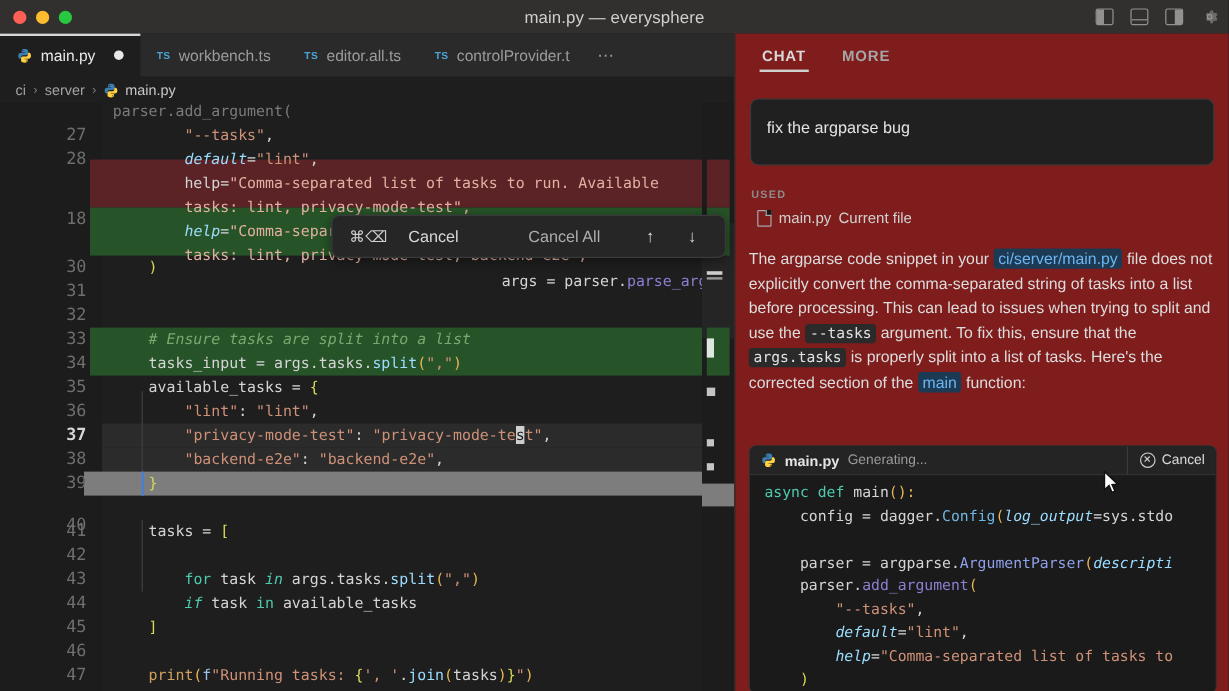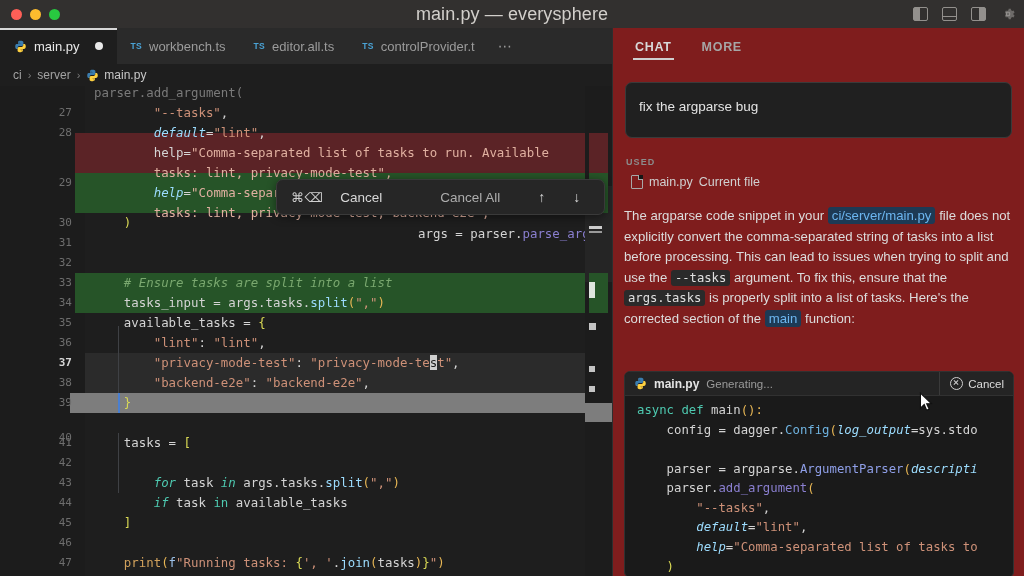--- a/index.html
+++ b/index.html
@@ -7,21 +7,21 @@
        font-family:"Liberation Sans",sans-serif;color:#cccccc;
        -webkit-font-smoothing:antialiased;}
   #app{position:relative;width:1024px;height:576px;background:#1e1e1e;overflow:hidden;}
 
   
   .titlebar{position:absolute;left:0;top:0;width:1024px;height:28px;background:#32302f;
             display:flex;align-items:center;}
   .traffic{display:flex;gap:8px;padding-left:11px;align-items:center;}
   .tl{width:11px;height:11px;border-radius:50%;}
   .tl.r{background:#ff5f57;} .tl.y{background:#febc2e;} .tl.g{background:#28c840;}
-  .tl-title{position:absolute;left:0;right:0;text-align:center;font-size:18px;color:#d2cfcb;
+  .tl-title{position:absolute;left:0;right:0;text-align:center;font-size:14px;color:#d2cfcb;
             letter-spacing:.1px;pointer-events:none;}
   .tl-right{position:absolute;right:8px;top:0;height:28px;display:flex;align-items:center;gap:14px;}
   .ticon{width:15px;height:14px;position:relative;opacity:.72;}
   .ticon .bx{position:absolute;inset:0;border:1.4px solid #b9b6b2;border-radius:2px;}
   .ticon .fillL{position:absolute;left:1.4px;top:1.4px;bottom:1.4px;width:4.2px;background:#b9b6b2;}
   .ticon .fillR{position:absolute;right:1.4px;top:1.4px;bottom:1.4px;width:5.4px;background:#b9b6b2;}
   .ticon .divV{position:absolute;left:5.4px;top:1.4px;bottom:1.4px;width:1.4px;background:#b9b6b2;}
   .ticon .divH{position:absolute;left:1.4px;right:1.4px;bottom:3.6px;height:1.4px;background:#b9b6b2;}
   .gear{width:16px;height:16px;opacity:.78;}
 
@@ -42,21 +42,21 @@
               display:flex;align-items:center;padding-left:13px;gap:6px;font-size:12px;color:#a2a2a2;}
   .bc-sep{color:#7d7d7d;font-size:11px;}
   .bc-last{color:#c8c8c8;display:flex;align-items:center;gap:5px;}
 
   
   .editor{position:absolute;left:0;top:86px;width:612px;height:490px;background:#1e1e1e;overflow:hidden;}
   .gutter{position:absolute;left:0;top:0;width:85px;height:490px;background:#1c1c1c;}
 
   .row{position:absolute;left:0;right:0;height:20px;}
   .lnum{position:absolute;left:0;width:72px;text-align:right;
-        font-family:"DejaVu Sans Mono",monospace;font-size:11px;color:#6e6e6e;line-height:20px;}
+        font-family:"DejaVu Sans Mono",monospace;font-size:14px;color:#6e6e6e;line-height:20px;}
   .lnum.cur{color:#d6d6d6;font-weight:700;}
   .code{position:absolute;left:85px;right:0;font-family:"DejaVu Sans Mono",monospace;
         font-size:12.4px;line-height:20px;white-space:pre;color:#d4d4d4;padding-left:9px;}
 
   .band{position:absolute;left:85px;right:27px;}
   .band.del{background:#5b2326;}
   .band.add{background:#265428;}
   .band.cur{background:#2b2b2b;}
   .band.sel{background:#7d7d7d;}
   .gut-del{position:absolute;left:75px;width:10px;background:#5b2326;}
@@ -215,21 +215,21 @@
     <div class="indent" style="left:118px;top:240px;height:67px;"></div>
     <div class="indent" style="left:118px;top:347px;height:60px;"></div>
     <div class="curblock" style="left:118px;top:307px;height:20px;"></div>
 
     <div class="row" style="top:-3px;">
       <div class="code" style="color:#7a7a7a;">parser.add_argument(</div>
     </div>
 
     <div class="lnum" style="top:17px;">27</div>
     <div class="lnum" style="top:37px;">28</div>
-    <div class="lnum" style="top:87px;">29</div>
+    <div class="lnum" style="top:87px;">18</div>
     <div class="lnum" style="top:127px;">30</div>
     <div class="lnum" style="top:147px;">31</div>
     <div class="lnum" style="top:167px;">32</div>
     <div class="lnum" style="top:187px;">33</div>
     <div class="lnum" style="top:207px;">34</div>
     <div class="lnum" style="top:227px;">35</div>
     <div class="lnum" style="top:247px;">36</div>
     <div class="lnum cur" style="top:267px;">37</div>
     <div class="lnum" style="top:287px;">38</div>
     <div class="lnum" style="top:307px;">39</div>
@@ -252,21 +252,21 @@
     <div class="code" style="top:127px;"><span class="s-brk">    )</span></div>
     <div class="code" style="top:138px;text-align:right;"><span class="s-def">    args = parser.</span><span class="s-mth" style="color:#8a7fd0">parse_args</span><span class="s-par">()</span></div>
     <div class="code" style="top:187px;"><span class="s-cmt">    # Ensure tasks are split into a list</span></div>
     <div class="code" style="top:207px;"><span class="s-def">    tasks_input = args.tasks.</span><span class="s-fnc">split</span><span class="s-par">(</span><span class="s-str">","</span><span class="s-par">)</span></div>
     <div class="code" style="top:227px;"><span class="s-def">    available_tasks = </span><span class="s-brk">{</span></div>
     <div class="code" style="top:247px;"><span class="s-def">        </span><span class="s-str">"lint"</span><span class="s-def">: </span><span class="s-str">"lint"</span><span class="s-def">,</span></div>
     <div class="code" style="top:267px;"><span class="s-def">        </span><span class="s-str">"privacy-mode-test"</span><span class="s-def">: </span><span class="s-str">"privacy-mode-te</span><span style="color:#1e1e1e;background:#cfcfcf">s</span><span class="s-str">t"</span><span class="s-def">,</span></div>
     <div class="code" style="top:287px;"><span class="s-def">        </span><span class="s-str">"backend-e2e"</span><span class="s-def">: </span><span class="s-str">"backend-e2e"</span><span class="s-def">,</span></div>
     <div class="code" style="top:307px;"><span class="s-brk">    }</span></div>
     <div class="code" style="top:347px;"><span class="s-def">    tasks = </span><span class="s-brk">[</span></div>
-    <div class="code" style="top:387px;"><span class="s-def">        </span><span class="s-ctl" style="font-style:italic">for</span><span class="s-def"> task </span><span class="s-ctl" style="font-style:italic">in</span><span class="s-def"> args.tasks.</span><span class="s-fnc">split</span><span class="s-par">(</span><span class="s-str">","</span><span class="s-par">)</span></div>
+    <div class="code" style="top:387px;"><span class="s-def">        </span><span class="s-ctl" style="">for</span><span class="s-def"> task </span><span class="s-ctl" style="font-style:italic">in</span><span class="s-def"> args.tasks.</span><span class="s-fnc">split</span><span class="s-par">(</span><span class="s-str">","</span><span class="s-par">)</span></div>
     <div class="code" style="top:407px;"><span class="s-def">        </span><span class="s-ctl" style="font-style:italic">if</span><span class="s-def"> task </span><span class="s-ctl">in</span><span class="s-def"> available_tasks</span></div>
     <div class="code" style="top:427px;"><span class="s-brk">    ]</span></div>
     <div class="code" style="top:467px;"><span class="s-fn" style="color:#d1a15c">    print</span><span class="s-par">(</span><span class="s-fnc" style="color:#9cc0e8">f</span><span class="s-str">"Running tasks: </span><span class="s-brk">{</span><span class="s-str">', '</span><span class="s-def">.</span><span class="s-fnc">join</span><span class="s-par">(</span><span class="s-def">tasks</span><span class="s-par">)</span><span class="s-brk">}</span><span class="s-str">"</span><span class="s-par">)</span></div>
 
     <div class="minimap">
       <div class="mmslider" style="top:100px;height:96px;"></div>
       <div class="mm" style="top:47px;width:19px;height:40px;background:#5b2326;"></div>
       <div class="mm" style="top:87px;width:19px;height:40px;background:#265428;"></div>
       <div class="mm" style="top:187px;width:19px;height:40px;background:#265428;"></div>
       <div class="mm" style="top:99px;width:7px;height:7px;background:#b9b9b9;"></div>

